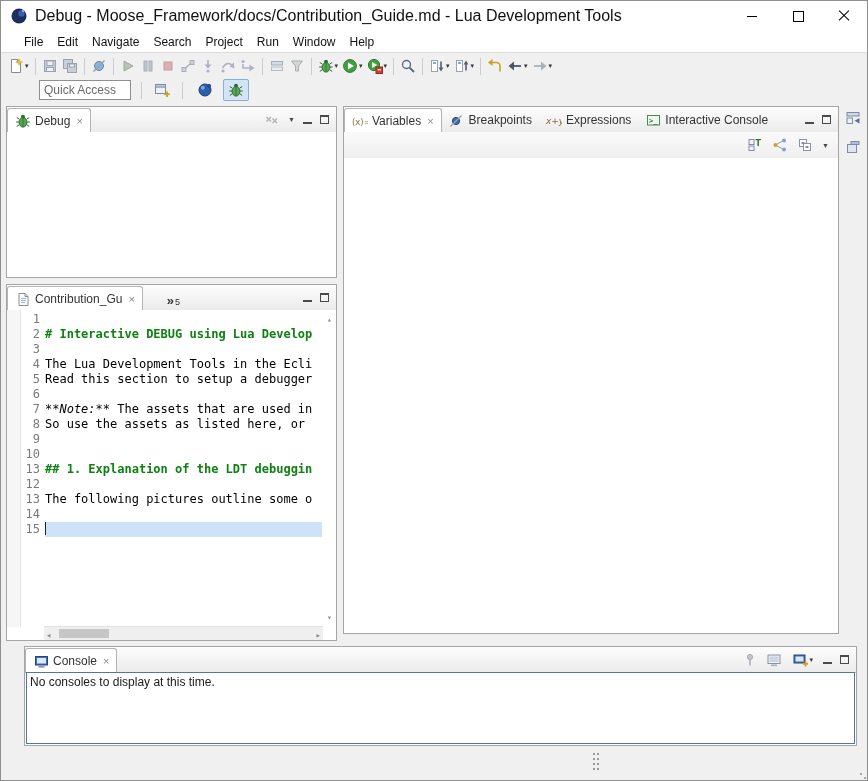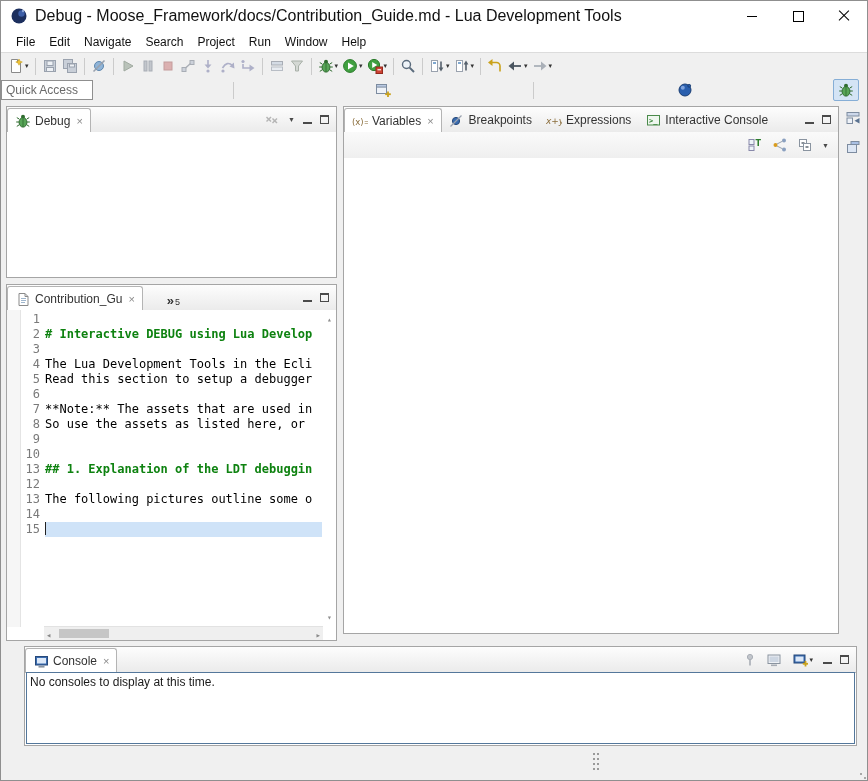--- a/index.html
+++ b/index.html
@@ -19,33 +19,33 @@
   .win-controls{margin-left:auto;display:flex;height:100%;}
   .win-btn{width:46px;height:100%;display:flex;align-items:center;justify-content:center;}
   .g-min{width:10px;height:1px;background:#000;}
   .g-max{width:9px;height:9px;border:1px solid #000;}
   .g-close{position:relative;width:12px;height:12px;}
   .g-close::before,.g-close::after{content:"";position:absolute;left:-1px;top:5px;width:14px;height:1.2px;background:#000;}
   .g-close::before{transform:rotate(45deg);}
   .g-close::after{transform:rotate(-45deg);}
 
   
-  .menubar{position:absolute;top:30px;left:0;right:0;height:21px;background:#fff;display:flex;align-items:center;padding-left:8px;}
+  .menubar{position:absolute;top:30px;left:0;right:0;height:21px;background:#fff;display:flex;align-items:center;padding-left:16px;}
   .menu-item{padding:2px 7px;color:#111;}
 
   
   .toolbar{position:absolute;top:51px;left:0;right:0;height:26px;background:#f0f0f0;border-top:1px solid #dcdcdc;
            display:flex;align-items:center;padding-left:5px;}
   .tbtn{height:22px;display:inline-flex;align-items:center;padding:0 2px;border-radius:2px;}
   .tico{width:16px;height:16px;display:inline-flex;align-items:center;justify-content:center;}
   .tico svg{display:block;}
   .dd{font-size:7px;color:#333;margin-left:1px;}
   .tsep{width:1px;height:17px;background:#cbcbcb;margin:0 4px;display:inline-block;}
   .toolbar2{position:absolute;top:77px;left:0;right:0;height:24px;display:flex;align-items:center;
-            justify-content:space-between;padding-right:8px;gap:6px;}
+            justify-content:flex-start;padding-right:8px;gap:6px;padding-left:38px;}
   .qa-box{width:86px;height:18px;border:1px solid #8f8f8f;background:#fff;color:#6a6a6a;
           display:flex;align-items:center;padding-left:4px;}
   .persp-btn{height:20px;display:inline-flex;align-items:center;padding:0 4px;border-radius:2px;}
   .persp-btn.active{background:#d4e4f5;border:1px solid #86aed6;}
 
   
   .panel{position:absolute;background:#fff;border:1px solid var(--panel-border);box-sizing:border-box;}
   #debug-panel{left:5px;top:105px;width:331px;height:172px;}
   #editor-panel{left:5px;top:283px;width:331px;height:357px;}
   #vars-panel{left:342px;top:105px;width:496px;height:528px;}
@@ -76,21 +76,21 @@
   #editor-body{position:absolute;left:0;top:25px;right:0;bottom:0;background:#fff;
                font-family:"DejaVu Sans Mono",monospace;font-size:12px;line-height:15px;}
   .ed-annot{position:absolute;left:0;top:0;width:13px;bottom:13px;background:#f6f6f6;border-right:1px solid #e4e4e4;}
   .ed-nums{position:absolute;left:14px;top:2px;width:22px;bottom:13px;color:#7a7a7a;text-align:right;overflow:hidden;}
   .ed-nums div{height:15px;padding-right:3px;}
   .ed-code{position:absolute;left:38px;top:2px;right:14px;bottom:13px;overflow:hidden;white-space:pre;color:#000;}
   .ed-line{height:15px;}
   .ed-line.cur{background:var(--cur-line);}
   .caret{display:inline-block;width:1px;height:13px;background:#222;vertical-align:text-top;}
   .md-h{color:var(--md-green);font-weight:bold;}
-  .md-em{}
+  .md-em{font-style:italic;}
   .ed-vscroll{position:absolute;right:0;top:0;width:13px;bottom:13px;background:#fff;}
   .vs-up{position:absolute;top:2px;left:0;width:13px;text-align:center;font-size:8px;color:#8f8f8f;}
   .vs-dn{position:absolute;bottom:2px;left:0;width:13px;text-align:center;font-size:8px;color:#8f8f8f;}
   .ed-hscroll{position:absolute;left:37px;right:13px;bottom:0;height:13px;background:#efefef;border-top:1px solid #e2e2e2;}
   .hs-left{position:absolute;left:2px;top:1px;font-size:9px;color:#8a8a8a;}
   .hs-right{position:absolute;right:2px;top:1px;font-size:9px;color:#8a8a8a;}
   .hs-thumb{position:absolute;left:15px;top:2px;width:50px;height:9px;background:#c6c6c6;}
 
   
   #console-body{position:absolute;left:1px;right:1px;top:25px;bottom:1px;background:#fff;

